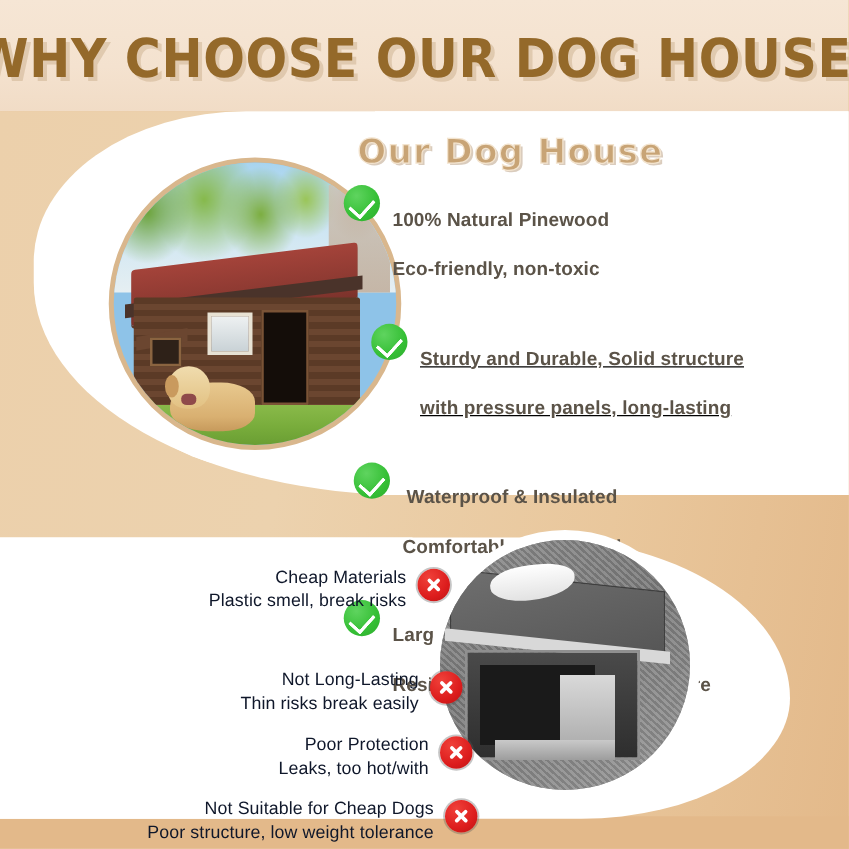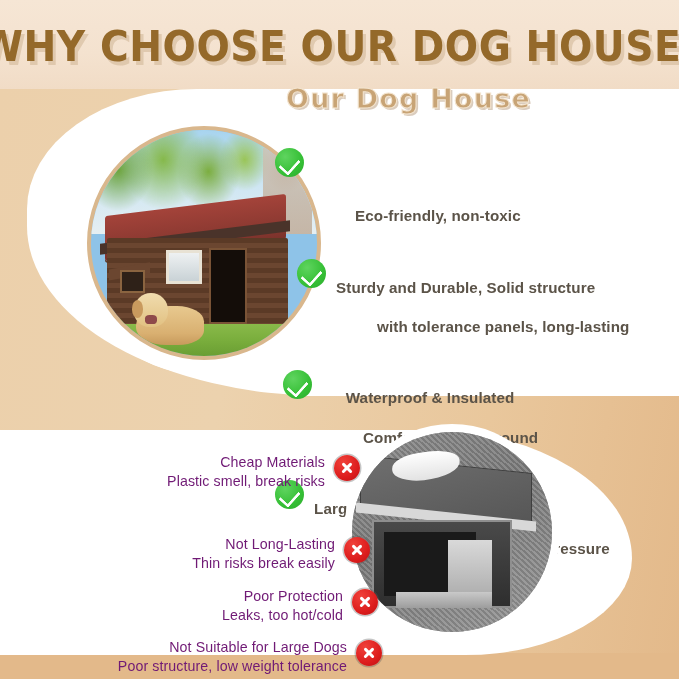--- a/index.html
+++ b/index.html
@@ -78,21 +78,21 @@
     position:absolute;
     font-family:"DejaVu Sans", sans-serif;
     font-weight:bold;
     font-size:27px;
     letter-spacing:1.2px;
     color:#c8a476;
     -webkit-text-stroke:1px #f3e4cf;
     text-shadow:2px 2px 0 rgba(150,110,65,0.35);
     white-space:nowrap;
   }
-  .heading-our{ left:286px; top:83px; }
+  .heading-our{ left:286px; top:106px; }
   .heading-other{ left:133px; top:408px; }
 
   
   .photo-top-wrap{
     position:absolute;
     left:78px; top:117px;
     width:252px; height:252px;
   }
   .photo-top-ring{
     position:absolute; inset:0;
@@ -195,49 +195,49 @@
     position:absolute; left:275px; top:146px; width:400px;
   }
   .pro-item{
     display:flex; align-items:flex-start; gap:10px;
     margin-bottom:11px;
   }
   .pro-item .txt{
     font-size:15.2px; line-height:1.30; color:#5b5348; font-weight:600;
     letter-spacing:0.1px; white-space:pre-line; padding-top:1px;
   }
-  .pro-item .line2{ display:block;margin-left:41px; }
+  .pro-item .line2{ display:block; }
   .check{
     flex:0 0 auto; width:29px; height:29px; border-radius:50%;
     background:radial-gradient(circle at 35% 30%, #5fd45f 0%, #35bf35 60%, #2faa2f 100%);
     position:relative; margin-top:2px;
   }
   .check::after{
     content:""; position:absolute; left:8px; top:7px;
     width:10px; height:16px; border:3.2px solid #fff;
     border-top:0; border-left:0; transform:rotate(42deg);
     border-radius:1px;
   }
   
   .pro-0{ margin-left:0px; }
-  .pro-1{ margin-left:22px; }
+  .pro-1{ margin-left:22px;text-decoration:underline; }
   .pro-2{ margin-left:8px;text-align:center; }
   .pro-3{ margin-left:0px; }
 
   
   .cons{
     position:absolute; left:20px; top:452px; width:340px;
     text-align:right;
   }
   .con-item{
     display:flex; align-items:flex-start; justify-content:flex-end; gap:9px;
     margin-bottom:13px;
   }
   .con-item .txt{
-    font-size:14.2px; line-height:1.32; color:#701a75; font-weight:500;
+    font-size:14.2px; line-height:1.32; color:#0f172a; font-weight:500;
     letter-spacing:0.1px; text-align:right; padding-top:1px;
   }
   .cross{
     flex:0 0 auto; width:26px; height:26px; border-radius:50%;
     background:radial-gradient(circle at 35% 28%, #f0413a 0%, #dc1c1c 62%, #b81414 100%);
     position:relative; margin-top:3px;
     box-shadow:0 0 0 1.5px rgba(90,90,90,0.35);
   }
   .cross::before,.cross::after{
     content:""; position:absolute; left:50%; top:50%;
@@ -288,29 +288,29 @@
       <div class="pt-dog-head"></div>
       <div class="pt-dog-ear"></div>
       <div class="pt-dog-mouth"></div>
     </div>
   </div>
 
   <div class="pros">
     <div class="pro-item pro-0">
       <span class="check"></span>
       <span class="txt">
-        <br>
+        <span>100% Natural Pinewood</span><br>
         <span class="line2">Eco-friendly, non-toxic</span>
       </span>
     </div>
     <div class="pro-item pro-1">
       <span class="check"></span>
       <span class="txt">
         <span>Sturdy and Durable,  Solid structure</span><br>
-        <span class="line2">with tolerance panels, long-lasting</span>
+        <span class="line2">with pressure panels, long-lasting</span>
       </span>
     </div>
     <div class="pro-item pro-2">
       <span class="check"></span>
       <span class="txt">
         <span>Waterproof &amp; Insulated</span><br>
         <span class="line2">Comfortable year-round</span>
       </span>
     </div>
     <div class="pro-item pro-3">
@@ -348,26 +348,26 @@
     <div class="con-item con-1">
       <span class="txt">
         <span>Not Long-Lasting</span><br>
         <span>Thin risks break easily</span>
       </span>
       <span class="cross"></span>
     </div>
     <div class="con-item con-2">
       <span class="txt">
         <span>Poor Protection</span><br>
-        <span>Leaks, too hot/cold</span>
+        <span>Leaks, too hot/with</span>
       </span>
       <span class="cross"></span>
     </div>
     <div class="con-item con-3">
       <span class="txt">
-        <span>Not Suitable for Large Dogs</span><br>
+        <span>Not Suitable for Cheap Dogs</span><br>
         <span>Poor structure, low weight tolerance</span>
       </span>
       <span class="cross"></span>
     </div>
   </div>
 
 </div>
 
 </body></html>

